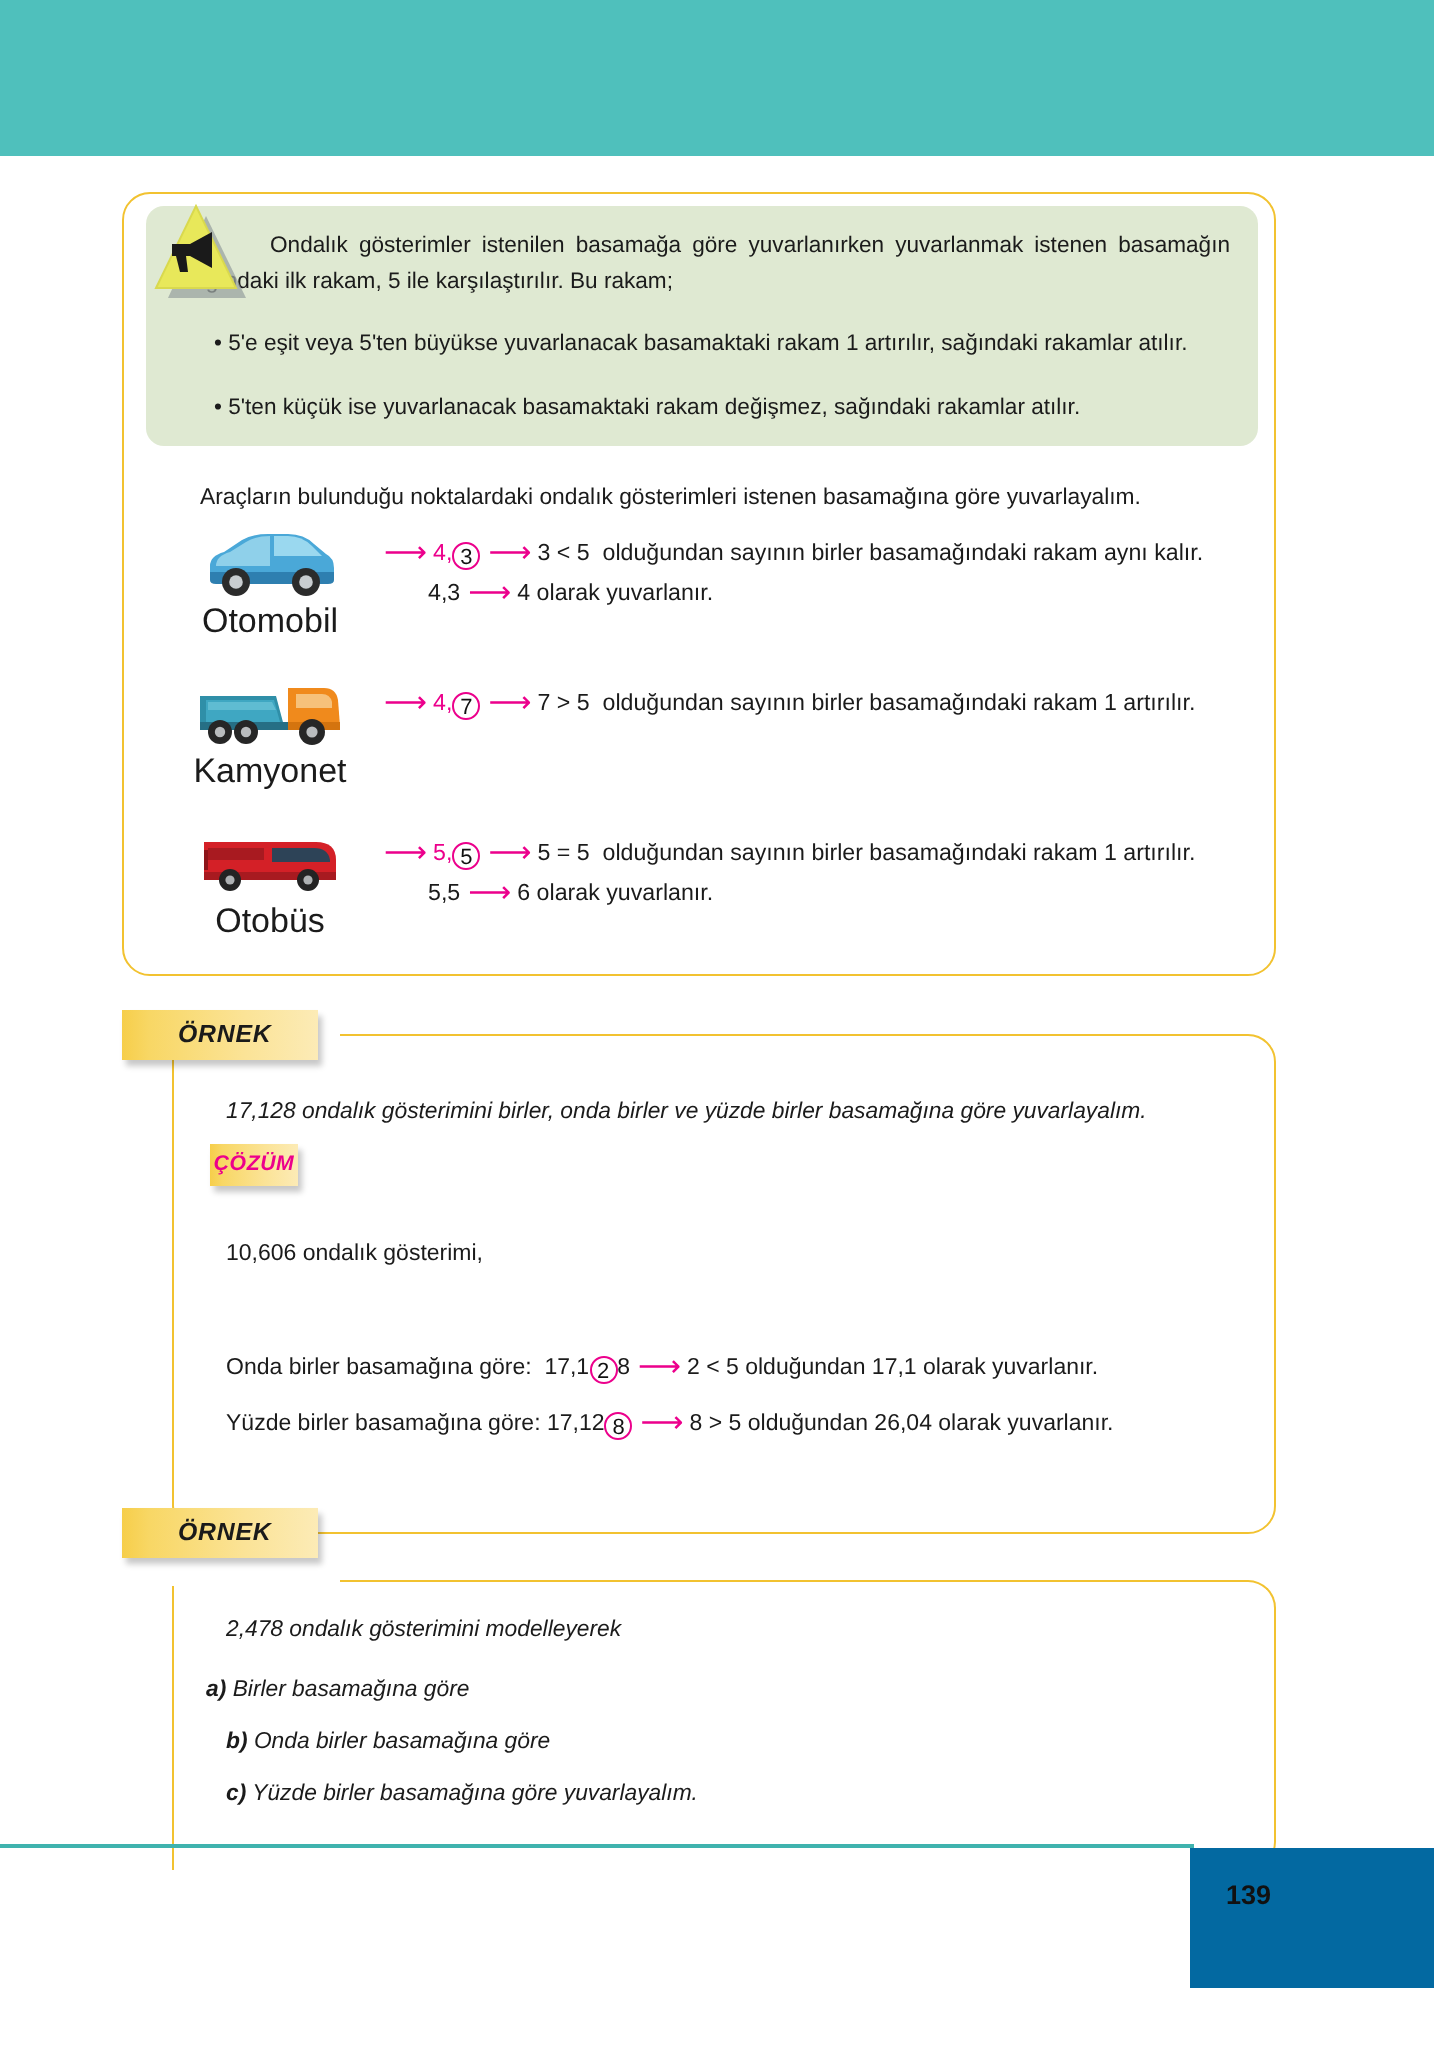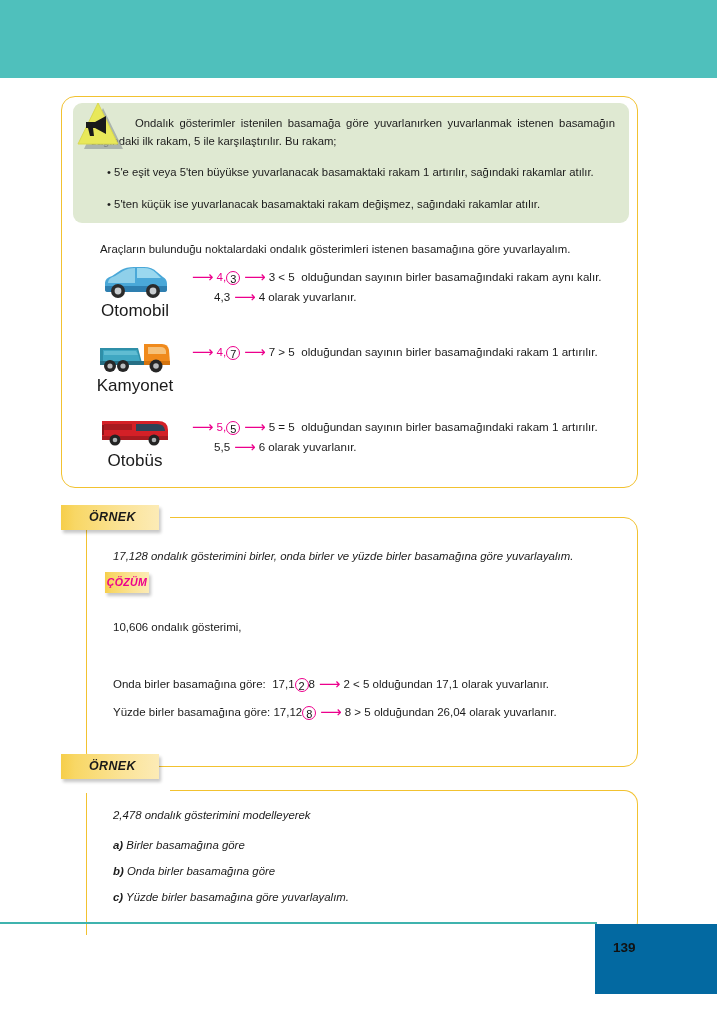--- a/index.html
+++ b/index.html
@@ -351,21 +351,21 @@
 
 <div class="tab tab-ornek" style="left:61px; top:505px;">ÖRNEK</div>
 
 <div class="tab tab-cozum" style="left:105px; top:572px;">ÇÖZÜM</div>
 
 <div class="card card-ex2">
   <div class="tab-notch" style="left:-1px; top:-3px;"></div>
 
   <div class="ex-prompt" style="left:26px; top:18px;">2,478 ondalık gösterimini modelleyerek</div>
 
-  <div class="ex-item" style="left:26px; top:48px;">
+  <div class="ex-item" style="left:16px; top:48px;">
     <b>a)</b>
     <span>Birler basamağına göre</span>
   </div>
   <div class="ex-item" style="left:26px; top:74px;">
     <b>b)</b>
     <span>Onda birler basamağına göre</span>
   </div>
   <div class="ex-item" style="left:26px; top:100px;">
     <b>c)</b>
     <span>Yüzde birler basamağına göre yuvarlayalım.</span>

